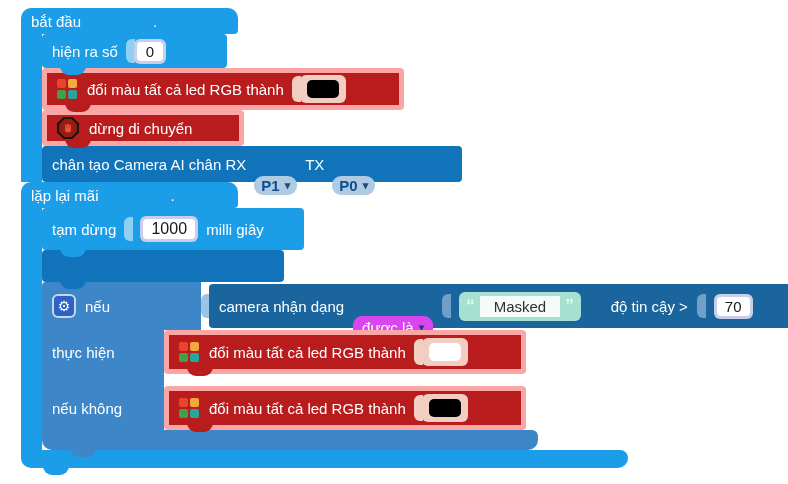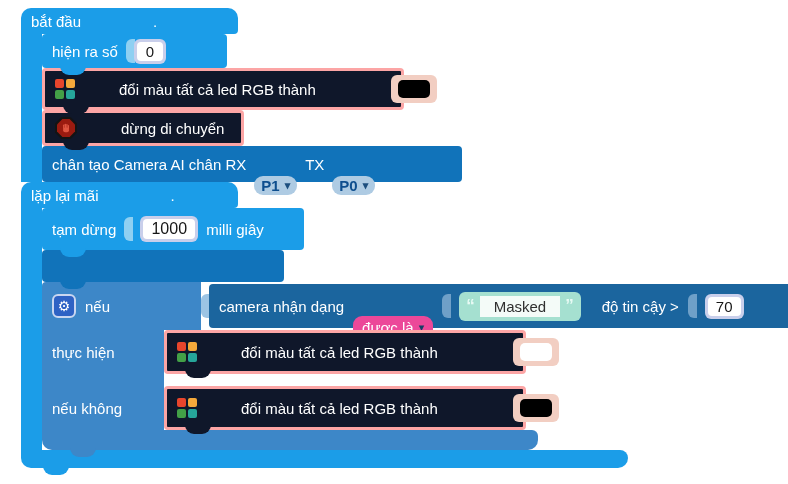--- a/index.html
+++ b/index.html
@@ -12,21 +12,21 @@
   .blk { position:relative; display:flex; align-items:center; color:#fff; font-size:15px;
          padding:0 10px; border-radius:4px; }
   .bump { position:absolute; bottom:-7px; left:18px; width:26px; height:9px;
           border-radius:0 0 9px 9px; background-color:inherit; z-index:1; }
   .lbl { white-space:nowrap; }
 
   
   .bblue  { background-color:#1B9DE8; }
   .dblue  { background-color:#1173BA; }
   .cblue  { background-color:#1B659E; }
-  .red    { background-color:#0f172a; border:3px solid #fca5a5;gap:34px; }
+  .red    { background-color:#b91c1c; border:5px solid #fca5a5; }
 
   
   .c-head { position:relative; z-index:1; height:26px; width:217px; display:flex; align-items:center;
             padding:0 12px 0 10px; border-radius:10px 10px 4px 0; color:#fff; font-size:15px; }
   .c-head .dot { margin-left:72px; }
   .c-body { display:flex; flex-direction:column; align-items:flex-start; border-left:21px solid #1B9DE8; }
   .c-foot { position:relative; height:18px; width:607px; border-radius:0 8px 10px 10px; }
 
   
   #blk-show   { height:34px; width:185px; }
@@ -52,21 +52,21 @@
   
   .swatch-holder { display:flex; align-items:center; background:#F2CEC2; border-radius:6px; padding:5px 7px; }
   .swatch { width:32px; height:18px; border-radius:5px; }
   .swatch.black { background:#000000; }
   .swatch.white { background:#ffffff; }
 
   
   .pill { display:inline-flex; align-items:center; gap:5px; background:#AECBE3; color:#0E4E8E;
           border-radius:9px; padding:1px 7px; font-size:15px; font-weight:600;margin-top:43px; }
   .pill .arr { font-size:11px; color:#1C4E7E; }
-  .pill.dark { background:#ec4899; color:#ffffff; font-weight:400; padding:3px 9px;text-decoration:underline; }
+  .pill.dark { background:#d946ef; color:#ffffff; font-weight:400; padding:3px 9px;text-decoration:underline; }
   .pill.dark .arr { color:#143E66; }
 
   
   .led-grid { display:grid; grid-template-columns:9px 9px; grid-template-rows:9px 9px; gap:2px; margin-right:10px; }
   .led-grid i { border-radius:2px; }
   .led-c1 { background:#E8452C; } .led-c2 { background:#F5A93B; }
   .led-c3 { background:#43A047; } .led-c4 { background:#26A69A; }
 
   
   .octa-outer { width:22px; height:22px; margin-right:10px; background:#141414; display:flex;
@@ -204,21 +204,21 @@
               <span class="pill dark">
                 <span>được là</span>
                 <span class="arr">▾</span>
               </span>
               <span class="tab on-dark"></span>
               <span class="strblock">
                 <span class="q">“</span>
                 <span class="field">Masked</span>
                 <span class="q">”</span>
               </span>
-              <span class="lbl" style="margin-left:12px">độ tin cậy &gt;</span>
+              <span class="lbl" style="margin-left:21px">độ tin cậy &gt;</span>
               <span class="tab on-dark"></span>
               <span class="shadow">
                 <span class="field">70</span>
               </span>
             </div>
           </div>
 
           <div class="ifrow">
             <div class="ifcell body">
               <span class="lbl">thực hiện</span>

